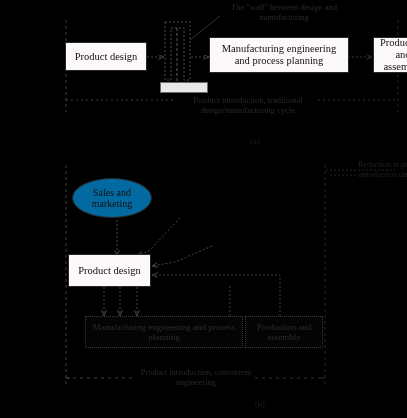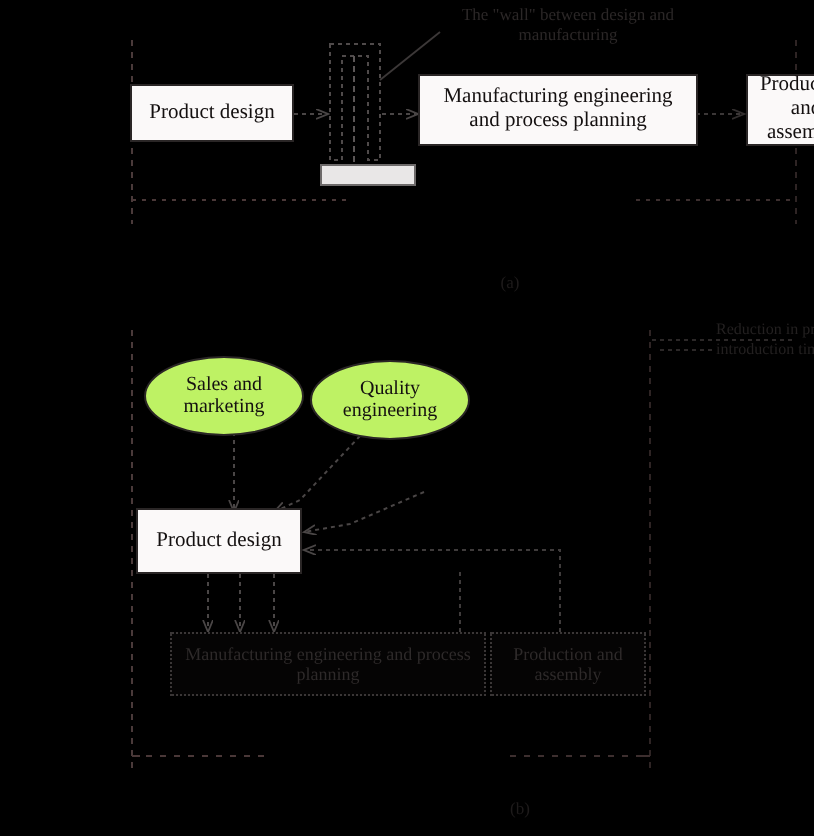--- a/index.html
+++ b/index.html
@@ -11,21 +11,21 @@
   #stage{position:absolute;inset:0;width:407px;height:418px;}
   svg#scene{position:absolute;left:0;top:0;width:407px;height:418px;display:block;}
 
   
   .box{position:absolute;background:#fbf9f9;border:1px solid #2a2626;
        display:flex;align-items:center;justify-content:center;text-align:center;
        box-sizing:border-box;line-height:1.12;color:#141010;}
   .box.faint{background:#050404;border:1px dotted #3a3636;color:#2e2a2a;}
 
   
-  .ellipse{position:absolute;background:#bef264;border:1px solid #2a2626;
+  .ellipse{position:absolute;background:#0369a1;border:1px solid #2a2626;
            border-radius:50%;display:flex;align-items:center;justify-content:center;
            text-align:center;box-sizing:border-box;line-height:1.12;color:#141010;}
 
   
   .lbl{position:absolute;text-align:center;line-height:1.2;}
   .lbl.dim{color:#2b2727;}
   .lbl.dimmer{color:#232020;}
   .lbl.sub{color:#1e1b1b;}
 
   .wall-base{position:absolute;background:#e9e7e7;border:1px solid #6d6a6a;box-sizing:border-box;}
@@ -108,42 +108,41 @@
   <div class="box" style="left:209px;top:37px;width:140px;height:36px;font-size:10.5px;padding:0 4px;">
     <span>Manufacturing engineering and process planning</span>
   </div>
 
   <div class="box" style="left:373px;top:37px;width:60px;height:36px;font-size:10.5px;padding:0 4px;justify-content:flex-start;">
     <span>Production and assembly</span>
   </div>
 
   <div class="lbl dim" style="left:218px;top:2px;width:132px;font-size:8.5px;">The "wall" between design and manufacturing</div>
 
+  <div class="lbl dim" style="left:178px;top:95px;width:140px;font-size:8.5px;">Product introduction, traditional design/manufacturing cycle</div>
 
   <div class="lbl sub" style="left:243px;top:136px;width:24px;font-size:8.5px;">(a)</div>
 
   <div class="ellipse" style="left:72px;top:178px;width:80px;height:40px;font-size:10px;padding:0 6px;">
     <span>Sales and marketing</span>
   </div>
 
-  <div class="ellipse" style="left:155px;top:180px;width:80px;height:40px;font-size:10px;padding:0 6px;">
-    <span>Quality engineering</span>
-  </div>
 
 
   <div class="box" style="left:68px;top:254px;width:83px;height:33px;font-size:10.5px;">
     <span>Product design</span>
   </div>
 
   <div class="box faint" style="left:85px;top:316px;width:158px;height:32px;font-size:9px;padding:0 4px;">
     <span>Manufacturing engineering and process planning</span>
   </div>
 
   <div class="box faint" style="left:245px;top:316px;width:78px;height:32px;font-size:9px;padding:0 4px;">
     <span>Production and assembly</span>
   </div>
 
   <div class="lbl dimmer" style="left:358px;top:160px;width:70px;font-size:8px;text-align:left;">Reduction in product introduction time</div>
 
+  <div class="lbl dim" style="left:136px;top:367px;width:120px;font-size:8.5px;">Product introduction, concurrent engineering</div>
 
   <div class="lbl sub" style="left:248px;top:399px;width:24px;font-size:8.5px;">(b)</div>
 
 </div>
 
 </body></html>

